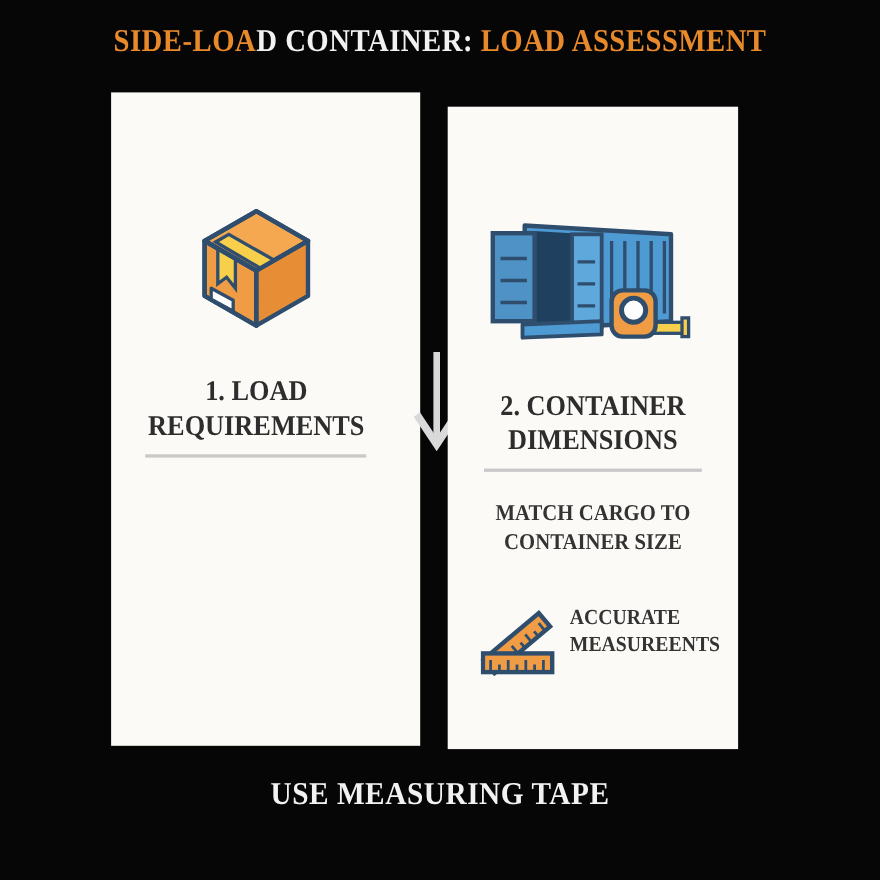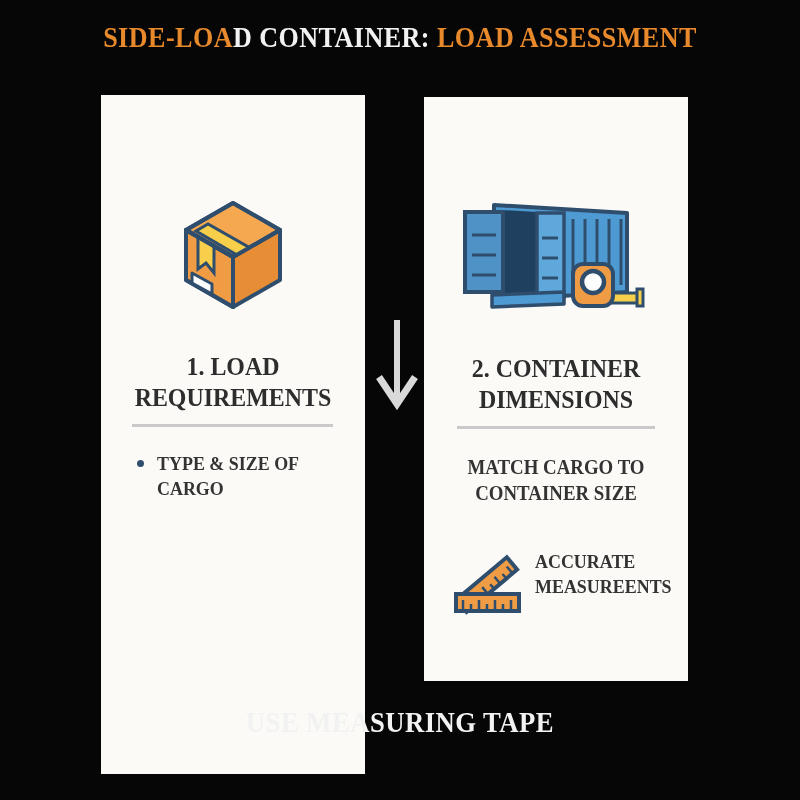--- a/index.html
+++ b/index.html
@@ -15,22 +15,22 @@
     transform:scaleX(.9); transform-origin:50% 50%;
     white-space:nowrap;
   }
   .t-orange { color: var(--accent_orange, #E8892B); }
   .t-white  { color: var(--title_white, #F2F2F2); }
   
   .card {
     position:absolute; background: var(--card_bg, #FBFAF7);
     width:264px;
   }
-  .card-left  { left:101px; top:95px; height:679px; }
-  .card-right { left:424px; top:97px; height:584px; }
+  .card-left  { left:101px; top:84px; height:594px;padding-left:17px; }
+  .card-right { left:407px; top:97px; height:584px; }
   .card h2 {
     position:absolute; left:0; width:264px; top:256px; margin:0;
     text-align:center; color: var(--heading, #2D2D2D);
     font-size:26px; line-height:31px; font-weight:bold;
     white-space:pre-line; transform:scaleX(.92); transform-origin:50% 50%;
   }
   .divider {
     position:absolute; top:329px; height:3px;
     background: var(--divider, #C9C9C9);
   }
@@ -123,25 +123,20 @@
       <polygon class="f-no sN" stroke-width="4" stroke-linejoin="round" points="55,8 102,35 55,62 8,35"></polygon>
       <polygon class="f-no sN" stroke-width="4" stroke-linejoin="round" points="8,35 55,62 55,112 8,85"></polygon>
       <polygon class="f-wh sN" stroke-width="3" stroke-linejoin="round" points="14,78 34,89 34,99 14,88"></polygon>
     </svg>
 
     <h2>1. LOAD
 REQUIREMENTS</h2>
     <div class="divider"></div>
 
     <ul class="bullets">
-      <li>
-        <span class="dot"></span>
-        <span class="bullet-text">TYPE &amp; SIZE OF
-CARGO</span>
-      </li>
     </ul>
   </div>
 
   <svg class="down-arrow" width="44" height="96" viewBox="0 0 44 96">
     <line class="s-ar" x1="22" y1="3" x2="22" y2="82" stroke-width="6"></line>
     <polyline class="f-no s-ar" points="4,60 22,87 40,60" stroke-width="7" stroke-linejoin="miter"></polyline>
   </svg>
 
   <div class="card card-right">
     <svg class="container-icon" width="195" height="130" viewBox="0 0 195 130">

